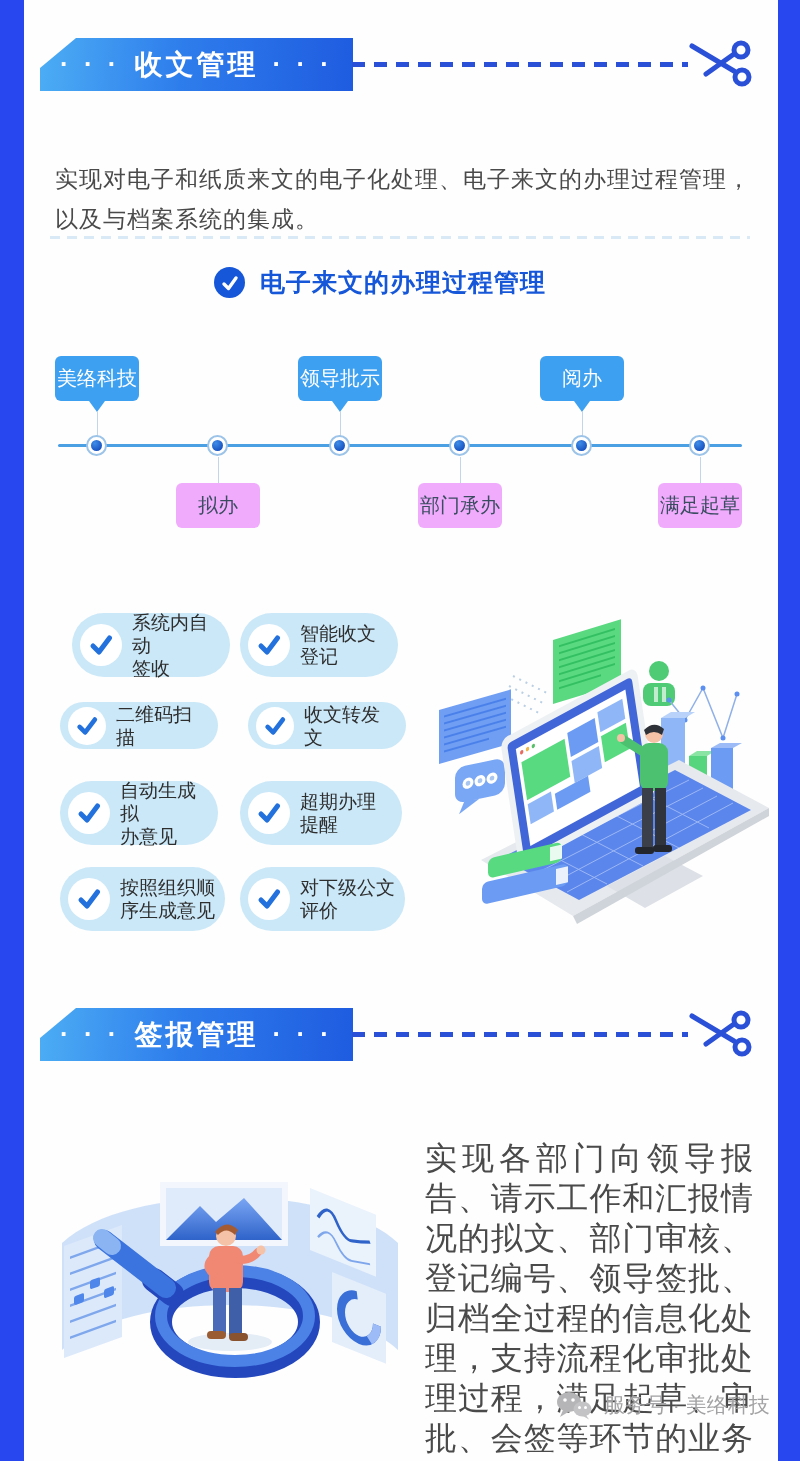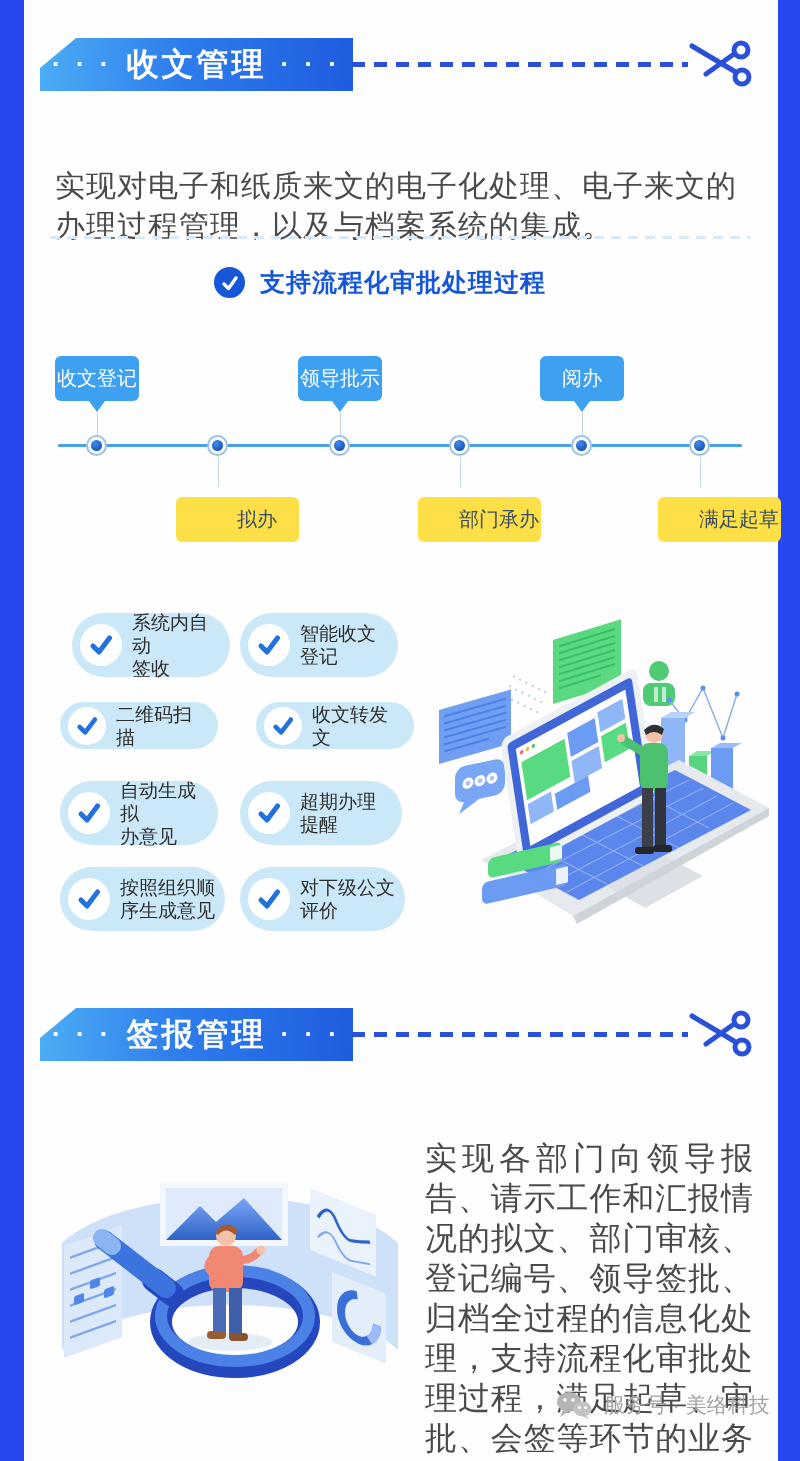--- a/index.html
+++ b/index.html
@@ -12,29 +12,29 @@
   .edge.right{right:0;width:22px;}
 
   
   .banner{
     position:absolute;left:40px;width:313px;height:53px;
     background:linear-gradient(94deg,#4cadf4 0%,#2e7dec 45%,#1f5ce0 100%);
     clip-path:polygon(36px 0,100% 0,100% 100%,0 100%,0 30px);
     color:#fff;display:flex;align-items:center;justify-content:center;gap:14px;
     font-weight:bold;
   }
-  .banner .title{font-size:32px;letter-spacing:3px;}
+  .banner .title{font-size:28px;letter-spacing:3px;}
   .banner .dots{font-size:26px;letter-spacing:4px;white-space:nowrap;}
   .cutline{position:absolute;height:5px;width:336px;
     background:repeating-linear-gradient(90deg,#2b50d8 0 13px,transparent 13px 22px);}
   .scissors{position:absolute;width:66px;height:54px;}
 
   .intro{
     position:absolute;left:55px;top:136px;width:706px;
-    font-size:30px;line-height:40px;letter-spacing:1px;color:#4a4a4a;
+    font-size:23px;line-height:40px;letter-spacing:1px;color:#4a4a4a;
   }
   .divider{position:absolute;left:50px;top:236px;width:700px;height:3px;
     background:repeating-linear-gradient(90deg,#d9e9f5 0 10px,transparent 10px 17px);}
 
   .subtitle{position:absolute;left:214px;top:266px;display:flex;align-items:center;gap:15px;}
   .subtitle .badge{width:31px;height:31px;border-radius:50%;background:#1557d8;
     display:flex;align-items:center;justify-content:center;}
   .subtitle .label{font-size:25px;font-weight:bold;color:#1557d8;letter-spacing:1px;}
 
   
@@ -43,21 +43,21 @@
   .tl-node{position:absolute;top:83px;width:17px;height:17px;border-radius:50%;
     background:#fff;border:2px solid #9cc3e8;box-sizing:content-box;}
   .tl-node::after{content:"";position:absolute;left:3px;top:3px;width:11px;height:11px;border-radius:50%;
     background:radial-gradient(circle at 35% 30%,#3f8ee8,#0a3fb4);}
   .tl-conn{position:absolute;width:1px;background:#c3d6e8;}
   .tl-box{position:absolute;width:84px;height:45px;border-radius:6px;
     display:flex;align-items:center;justify-content:center;font-size:20px;}
   .tl-box.top{top:4px;background:#3ea0f0;color:#fff;}
   .tl-box.top::after{content:"";position:absolute;top:100%;left:50%;transform:translateX(-50%);
     border:8px solid transparent;border-top:11px solid #3ea0f0;}
-  .tl-box.bottom{top:145px;background:#fde047;color:#3a4c60;padding-left:39px;}
+  .tl-box.bottom{top:131px;background:#f0abfc;color:#3a4c60;}
 
   
   .pill{position:absolute;background:#cbe8f8;border-radius:34px;
     display:flex;align-items:center;padding:0 8px;box-sizing:border-box;}
   .pill .ck{flex:none;width:42px;height:42px;border-radius:50%;background:#fff;
     display:flex;align-items:center;justify-content:center;}
   .pill.small .ck{width:38px;height:38px;}
   .pill .txt{font-size:19px;line-height:23px;color:#2e2e2e;margin-left:10px;white-space:pre-line;}
 
   .illus1{position:absolute;left:437px;top:598px;width:335px;height:350px;}
@@ -93,35 +93,35 @@
 
   <p class="intro">实现对电子和纸质来文的电子化处理、电子来文的办理过程管理，以及与档案系统的集成。</p>
   <div class="divider"></div>
 
   <div class="subtitle">
     <span class="badge">
       <svg width="18" height="18" viewBox="0 0 18 18">
           <path d="M3,10 L7.5,14.5 L15,4" fill="none" stroke="#ffffff" stroke-width="3.4" stroke-linecap="round" stroke-linejoin="round"></path>
         </svg>
     </span>
-    <span class="label">支持流程化审批处理过程</span>
+    <span class="label">电子来文的办理过程管理</span>
   </div>
 
   <div class="timeline">
     <div class="tl-line"></div>
 
     <div class="tl-conn" style="left:57px;top:60px;height:24px"></div>
     <div class="tl-conn" style="left:300px;top:60px;height:24px"></div>
     <div class="tl-conn" style="left:542px;top:60px;height:24px"></div>
     <div class="tl-conn" style="left:178px;top:105px;height:30px"></div>
     <div class="tl-conn" style="left:420px;top:105px;height:30px"></div>
     <div class="tl-conn" style="left:660px;top:105px;height:30px"></div>
 
     <div class="tl-box top" style="left:15px">
-        <span>收文登记</span>
+        <span>美络科技</span>
       </div>
     <div class="tl-box top" style="left:258px">
         <span>领导批示</span>
       </div>
     <div class="tl-box top" style="left:500px">
         <span>阅办</span>
       </div>
 
     <div class="tl-box bottom" style="left:136px">
         <span>拟办</span>
@@ -160,21 +160,21 @@
   </div>
   <div class="pill" style="left:240px;top:613px;width:158px;height:64px">
     <span class="ck">
         <svg width="26" height="26" viewBox="0 0 26 26">
           <path d="M5,14 L11,20 L21.5,6" fill="none" stroke="#2271dd" stroke-width="5" stroke-linecap="round" stroke-linejoin="round"></path>
         </svg>
       </span>
     <span class="txt">智能收文
 登记</span>
   </div>
-  <div class="pill small" style="left:256px;top:702px;width:158px;height:47px">
+  <div class="pill small" style="left:248px;top:702px;width:158px;height:47px">
     <span class="ck">
         <svg width="24" height="24" viewBox="0 0 26 26">
           <path d="M5,14 L11,20 L21.5,6" fill="none" stroke="#2271dd" stroke-width="5" stroke-linecap="round" stroke-linejoin="round"></path>
         </svg>
       </span>
     <span class="txt">收文转发文</span>
   </div>
   <div class="pill" style="left:60px;top:781px;width:158px;height:64px">
     <span class="ck">
         <svg width="26" height="26" viewBox="0 0 26 26">

